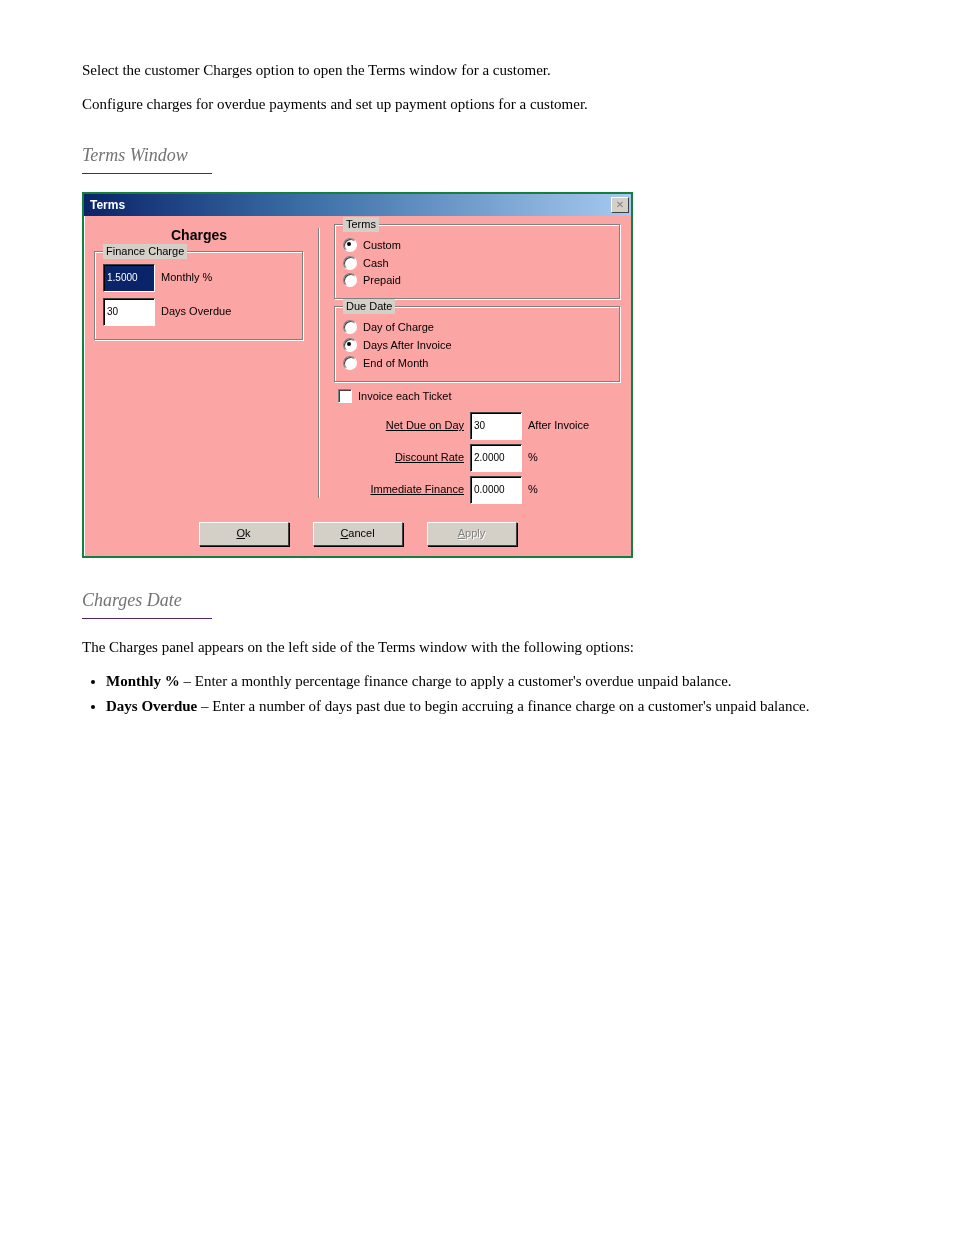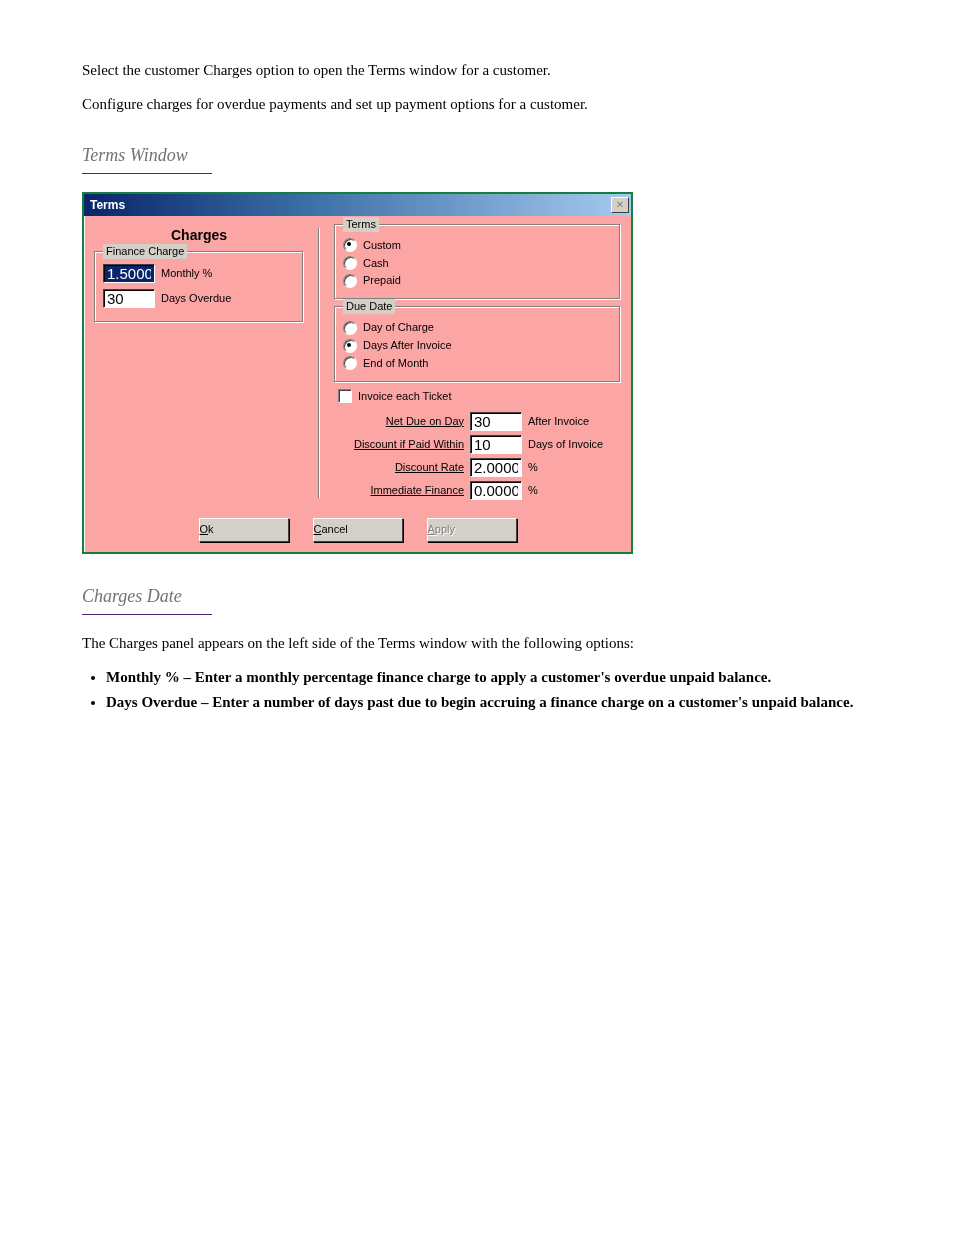--- a/index.html
+++ b/index.html
@@ -121,41 +121,41 @@
     font-size: 11px;
   }
 
   .field-row {
     display: flex;
     align-items: center;
     margin: 2px 0 6px 0;
     gap: 6px;
   }
   .text-input {
-    height: 19px;
+    height: 28px;
     border-top: 1px solid #404040;
     border-left: 1px solid #404040;
     border-right: 1px solid #fff;
     border-bottom: 1px solid #fff;
     box-shadow: inset 1px 1px 0 #000;
     background: #fff;
     font-family: Tahoma, Arial, sans-serif;
-    font-size: 15px;
+    font-size: 10px;
     padding: 1px 3px;
     box-sizing: border-box;
   }
   .text-input.sel {
     background: #0a246a;
     color: #fff;
   }
   .w52 { width: 52px; }
 
   .radio-row, .check-row {
     display: flex;
-    align-items: center;
+    align-items: flex-start;
     gap: 6px;
     margin: 3px 0;
     cursor: default;
   }
   .radio-dot {
     width: 12px; height: 12px;
     border-radius: 50%;
     background: #fff;
     border-top: 1px solid #808080;
     border-left: 1px solid #808080;
@@ -207,38 +207,37 @@
     width: 88px;
     height: 22px;
     background: #d4d0c8;
     border-top: 1px solid #fff;
     border-left: 1px solid #fff;
     border-right: 1px solid #404040;
     border-bottom: 1px solid #404040;
     box-shadow: 1px 1px 0 #000;
     font-family: Tahoma, Arial, sans-serif;
     font-size: 11px;
-    text-align: left;
+    text-align: center;
     line-height: 20px;
     cursor: pointer;
   }
   .win-button.disabled {
     color: #808080;
     text-shadow: 1px 1px 0 #fff;
     cursor: default;
   }
   .mn { text-decoration: underline; }
 
   .bullets {
     padding-left: 24px;
     margin: 8px 0 10px 0;
   }
   .bullets li {
     margin: 4px 0;
-    font-weight: bold;
   }
 </style>
 </head>
 <body>
 
 <div class="page">
 
   <p class="body-text">Select the customer Charges option to open the Terms window for a customer.</p>
   <p class="body-text">Configure charges for overdue payments and set up payment options for a customer.</p>
 
@@ -307,25 +306,20 @@
 
         <div class="check-row" style="margin:4px 0 8px 4px;">
           <span class="check-box"></span>
           <span>Invoice each Ticket</span>
         </div>
 
         <div class="value-row">
           <span class="lbl">Net Due on Day</span>
           <input class="text-input w52" value="30" style="">
           <span class="suffix">After Invoice</span>
-        </div>
-        <div class="value-row">
-          <span class="lbl">Discount if Paid Within</span>
-          <input class="text-input w52" value="10" style="">
-          <span class="suffix">Days of Invoice</span>
         </div>
         <div class="value-row">
           <span class="lbl">Discount Rate</span>
           <input class="text-input w52" value="2.0000" style="">
           <span class="suffix">%</span>
         </div>
         <div class="value-row">
           <span class="lbl">Immediate Finance</span>
           <input class="text-input w52" value="0.0000" style="">
           <span class="suffix">%</span>

